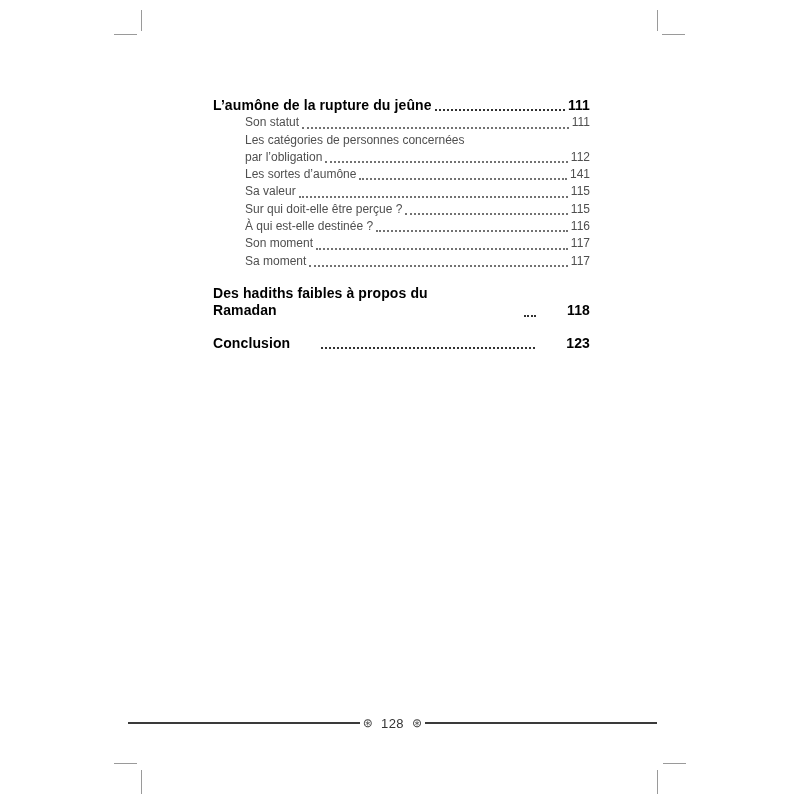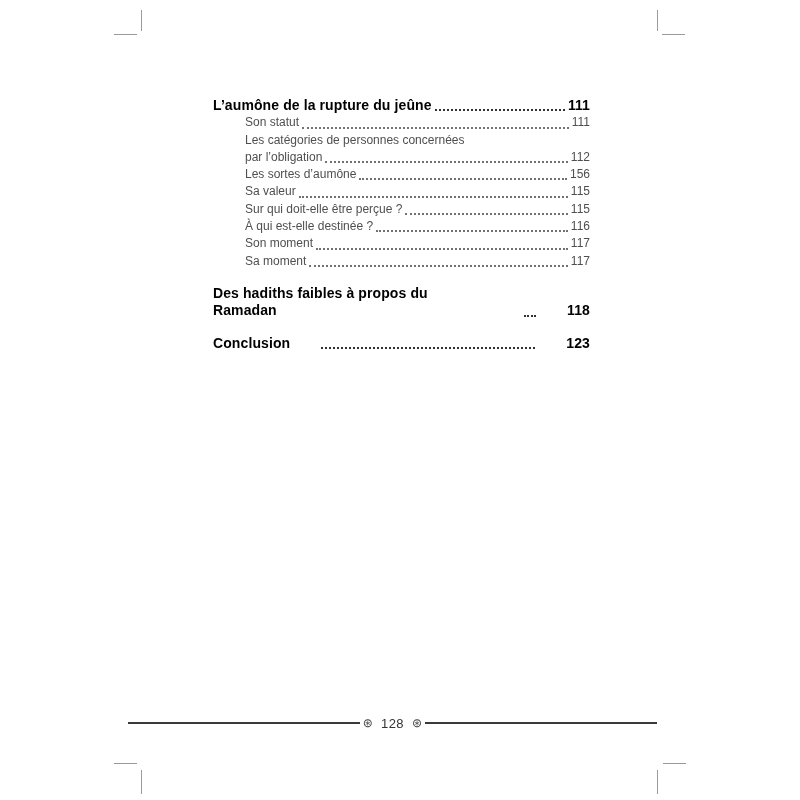--- a/index.html
+++ b/index.html
@@ -102,21 +102,21 @@
         <span class="label">Les catégories de personnes concernées</span>
       </div>
       <div class="toc-row sub">
         <span class="label">par l’obligation</span>
         <span class="leader"></span>
         <span class="pg">112</span>
       </div>
       <div class="toc-row sub">
         <span class="label">Les sortes d’aumône</span>
         <span class="leader"></span>
-        <span class="pg">156</span>
+        <span class="pg">141</span>
       </div>
       <div class="toc-row sub">
         <span class="label">Sa valeur</span>
         <span class="leader"></span>
         <span class="pg">115</span>
       </div>
       <div class="toc-row sub">
         <span class="label">Sur qui doit-elle être perçue&nbsp;?</span>
         <span class="leader"></span>
         <span class="pg">115</span>

